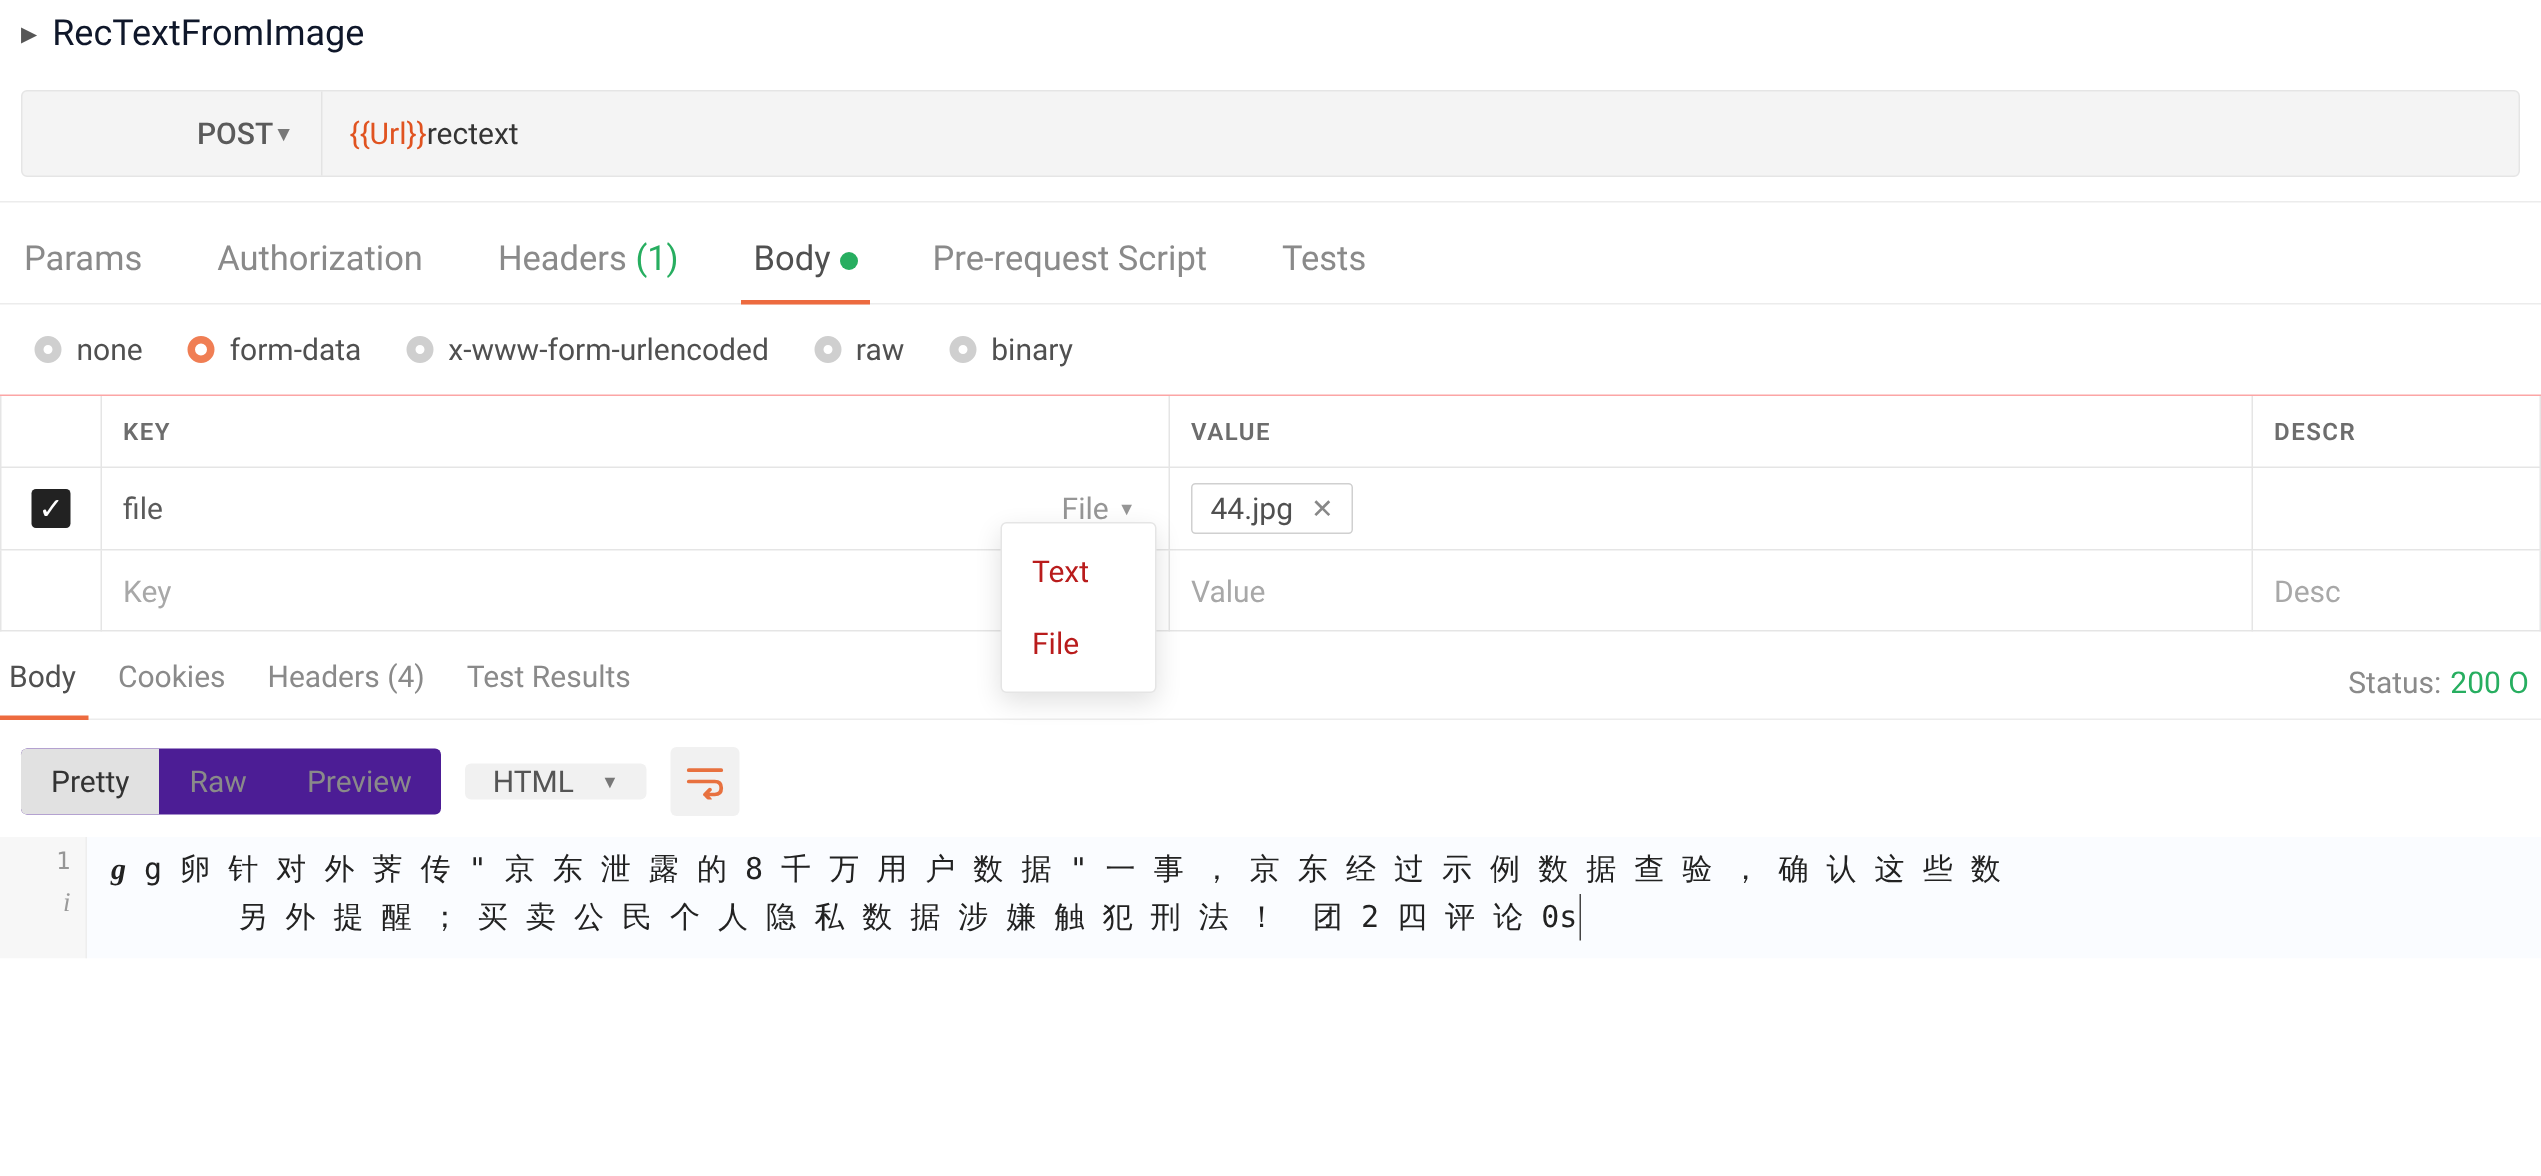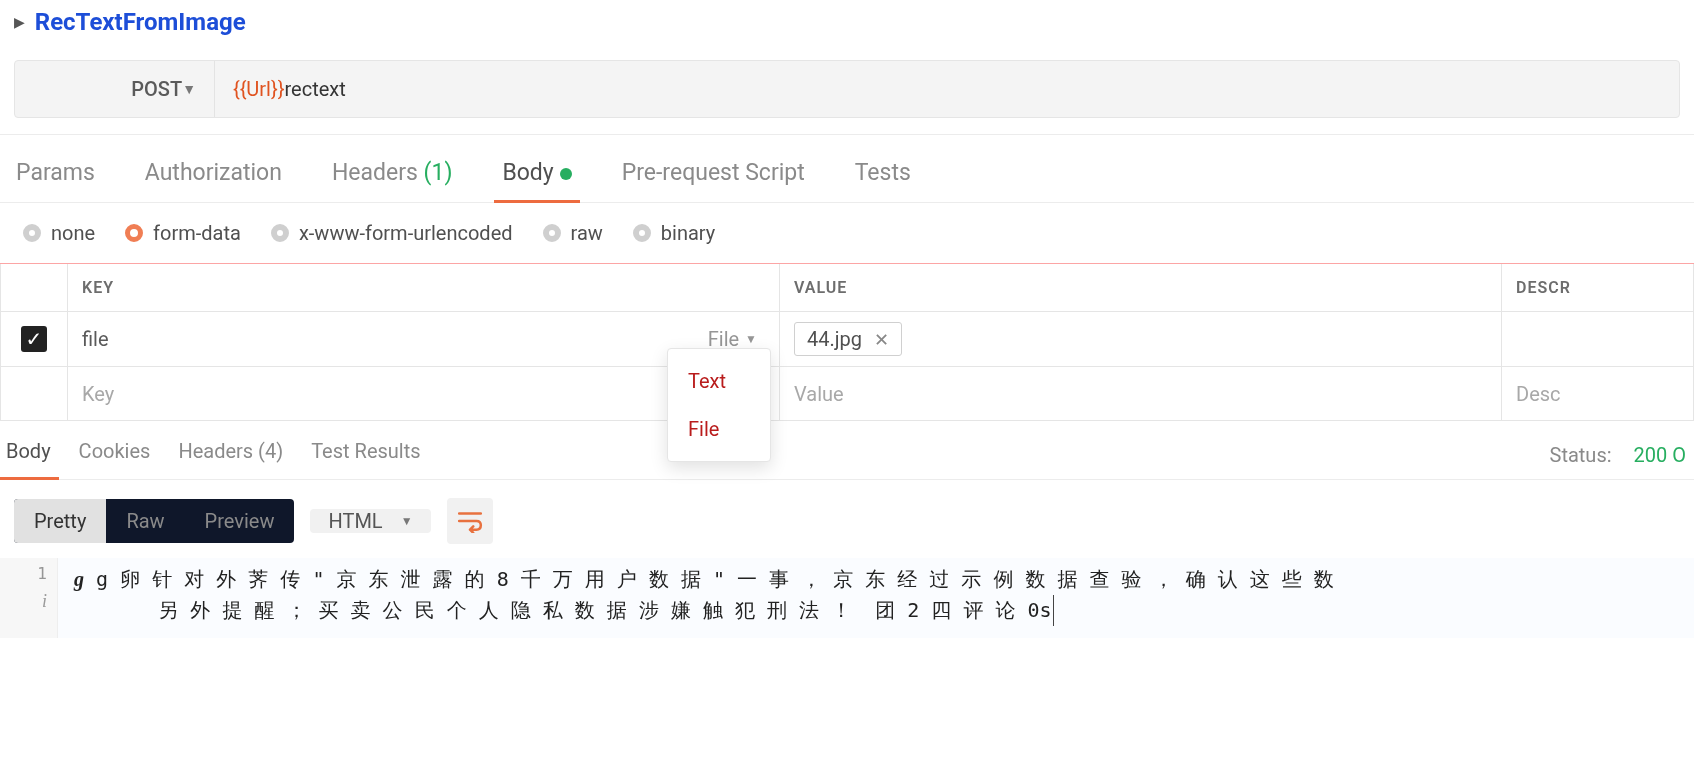--- a/index.html
+++ b/index.html
@@ -1,20 +1,20 @@
 <!DOCTYPE html>
 <html><head>
 <meta charset="utf-8">
 <style>
 * { margin: 0; padding: 0; box-sizing: border-box; }
 body { font-family: -apple-system, BlinkMacSystemFont, "Segoe UI", Roboto, Helvetica, Arial, sans-serif; font-size: 14px; color: #505050; background: #fff; width: 1694px; }
 .top-section { padding: 8px 14px 16px 14px; border-bottom: 1px solid #ececec; }
 .title-row { display: flex; align-items: center; gap: 10px; margin-bottom: 24px; padding-left: 0px; }
 .title-row .caret { font-size: 14px; color: #565656; }
-.title-row .title { font-size: 24px; font-weight: 700; color: #1d4ed8; }
+.title-row .title { font-size: 24px; font-weight: 400; color: #0f172a; }
 .url-bar { display: flex; background: #f4f4f4; border: 1px solid #e5e5e5; border-radius: 4px; height: 58px; align-items: stretch; }
 .method-select { display: flex; align-items: center; justify-content: flex-end; width: 200px; padding: 0 18px; border-right: 1px solid #e3e3e3; cursor: pointer; }
 .method-select .label { font-size: 20px; color: #5a5a5a; font-weight: 500; }
 .method-select .chev { font-size: 14px; color: #787878; }
 .url-input { flex: 1; display: flex; align-items: center; padding: 0 18px; font-size: 20px; }
 .url-var { color: #e05320; }
 .url-rest { color: #343434; }
 .tabs-row { display: flex; gap: 46px; padding: 16px 14px 0 14px; border-bottom: 1px solid #ececec; font-size: 23px; }
 .tab { padding: 8px 2px 16px 2px; color: #8a8a8a; cursor: pointer; position: relative; }
 .tab.active { color: #505050; }
@@ -39,23 +39,23 @@
 .file-chip .x { color: #888; cursor: pointer; font-size: 18px; }
 .placeholder { color: #a8a8a8; }
 .dropdown-menu { position: absolute; top: 36px; right: 8px; width: 104px; background: #fff; border: 1px solid #e5e5e5; border-radius: 4px; box-shadow: 0 6px 18px rgba(0,0,0,0.12); z-index: 100; padding: 8px 0; }
 .dropdown-menu .item { padding: 12px 20px; font-size: 20px; color: #b91c1c; cursor: pointer; }
 .response-tabs-row { display: flex; align-items: center; padding: 10px 0 0 0; border-bottom: 1px solid #ececec; }
 .response-tabs { display: flex; gap: 24px; font-size: 20px; padding-left: 4px; }
 .rtab { padding: 8px 2px 16px 2px; color: #8a8a8a; cursor: pointer; position: relative; }
 .rtab.active { color: #505050; }
 .rtab.active::after { content: ""; position: absolute; left: -6px; right: -6px; bottom: -1px; height: 3px; background: #ed6b3f; }
 .status-area { margin-left: auto; padding-right: 8px; font-size: 20px; color: #8a8a8a; display: flex; gap: 6px; align-items: baseline; }
-.status-area .code { color: #27ae60; margin-left: 16px; }
+.status-area .code { color: #27ae60; }
 .response-toolbar { display: flex; align-items: center; gap: 16px; padding: 18px 14px 14px 14px; }
-.seg-group { display: flex; background: #0f172a; border-radius: 4px; overflow: hidden; }
+.seg-group { display: flex; background: #4c1d95; border-radius: 4px; overflow: hidden; }
 .seg { padding: 10px 20px; font-size: 20px; color: #8a8a8a; cursor: pointer; }
 .seg.active { background: #e1e1e1; color: #333; }
 .format-select { display: flex; align-items: center; gap: 18px; background: #f1f1f1; border-radius: 4px; padding: 0 18px; font-size: 20px; color: #555; cursor: pointer; }
 .wrap-btn { width: 46px; height: 46px; background: #f1f1f1; border-radius: 4px; display: flex; align-items: center; justify-content: center; cursor: pointer; }
 .response-code { display: flex; }
 .gutter { width: 58px; background: #f7f7f7; border-right: 1px solid #eee; text-align: right; padding: 6px 10px 12px 6px; font-size: 16px; color: #969696; font-family: Menlo, Consolas, monospace; }
 .gutter .info-i { font-style: italic; font-family: Georgia, serif; font-size: 18px; color: #9a9a9a; margin-top: 8px; display: block; }
 .code-body { flex: 1; padding: 6px 10px 12px 16px; font-family: Menlo, Consolas, monospace; font-size: 20px; line-height: 1.55; color: #222; white-space: pre-wrap; background: #fafcff; }
 .code-body .sel { display: inline-block; border-right: 1px solid #444; padding-right: 1px;}
 svg.wrap-ico { width: 26px; height: 24px; }

